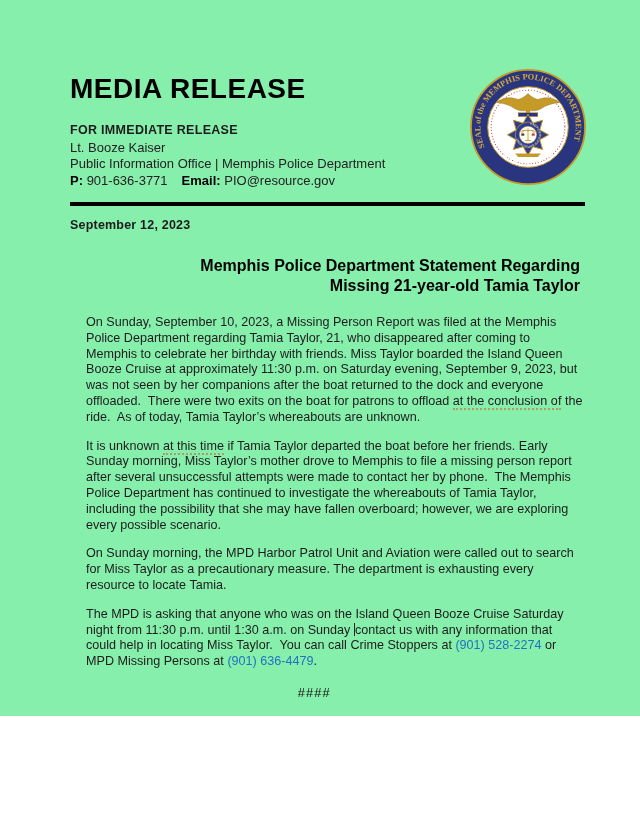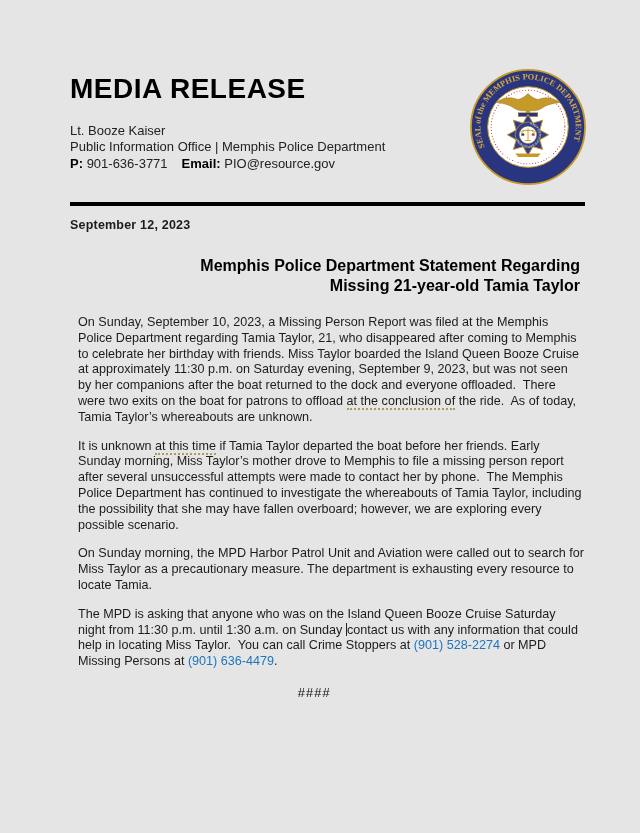--- a/index.html
+++ b/index.html
@@ -1,50 +1,51 @@
 <!DOCTYPE html>
 <html><head>
 <meta charset="utf-8">
 <style>
   html,body { margin:0; padding:0; background:#ffffff; }
   .page {
-    position:relative; width:640px; height:833px; background:#e5e5e5;
+    position:relative; width:640px; height:716px; background:#86efac;
     font-family:"Liberation Sans", sans-serif; color:#1c1c1c; overflow:hidden;
   }
   
   .hdr-left { position:absolute; left:70px; top:74px; width:395px; }
   .media-title {
     font-size:28px; font-weight:bold; letter-spacing:0.5px; color:#000;
     margin:0 0 18px 0; line-height:1.1;
   }
   .imm-release { font-size:12.5px; font-weight:bold; letter-spacing:0.3px; margin:0 0 3px 0; }
   .hdr-line { font-size:13px; line-height:16.5px; margin:0; color:#222; }
   .hdr-line b { color:#000; }
   .email-label { margin-left:14px; }
   .seal-wrap { position:absolute; left:469px; top:68px; width:118px; height:118px; }
   .rule { position:absolute; left:70px; top:202px; width:515px; height:3.5px; background:#000; }
   
   .date-line { position:absolute; left:70px; top:218px; font-size:12.5px; font-weight:bold; letter-spacing:0.2px; }
   .headline { position:absolute; left:60px; top:256px; width:520px; text-align:right;
     font-size:16px; font-weight:bold; line-height:19.5px; color:#000; }
   .body-col { position:absolute; left:70px; top:315px; width:514px; }
-  .para { font-size:12.6px; line-height:15.8px; margin:0 0 13px 8px; white-space:pre-wrap; color:#1c1c1c; }
+  .para { font-size:12.6px; line-height:15.8px; margin:0 0 13px 16px; white-space:pre-wrap; color:#1c1c1c; }
   .gram { border-bottom:2px dotted #b09a62; }
   .phone-link { color:#1f74bd; }
   .caret { display:inline-block; width:0; height:13px; border-left:1.4px solid #222; vertical-align:-2px; }
   .footer-mark { position:absolute; left:0; top:685px; width:628px; text-align:center;
     font-size:13px; font-style:italic; letter-spacing:1px; color:#111; }
 </style>
 </head>
 <body>
 
 <div class="page">
 
   <div class="hdr-left">
     <h1 class="media-title">MEDIA RELEASE</h1>
+    <p class="imm-release">FOR IMMEDIATE RELEASE</p>
     <p class="hdr-line">Lt. Booze Kaiser</p>
     <p class="hdr-line">Public Information Office  |  Memphis Police Department</p>
     <p class="hdr-line"><b>P:</b> <span>901-636-3771</span><b class="email-label">Email:</b> <span>PIO@resource.gov</span></p>
   </div>
 
   <div class="seal-wrap">
     <svg viewBox="0 0 120 120" width="118" height="118">
 
       <circle cx="60" cy="60" r="58" fill="#2a3580"></circle>
       <circle cx="60" cy="60" r="58" fill="none" stroke="#c59a27" stroke-width="1.8"></circle>

